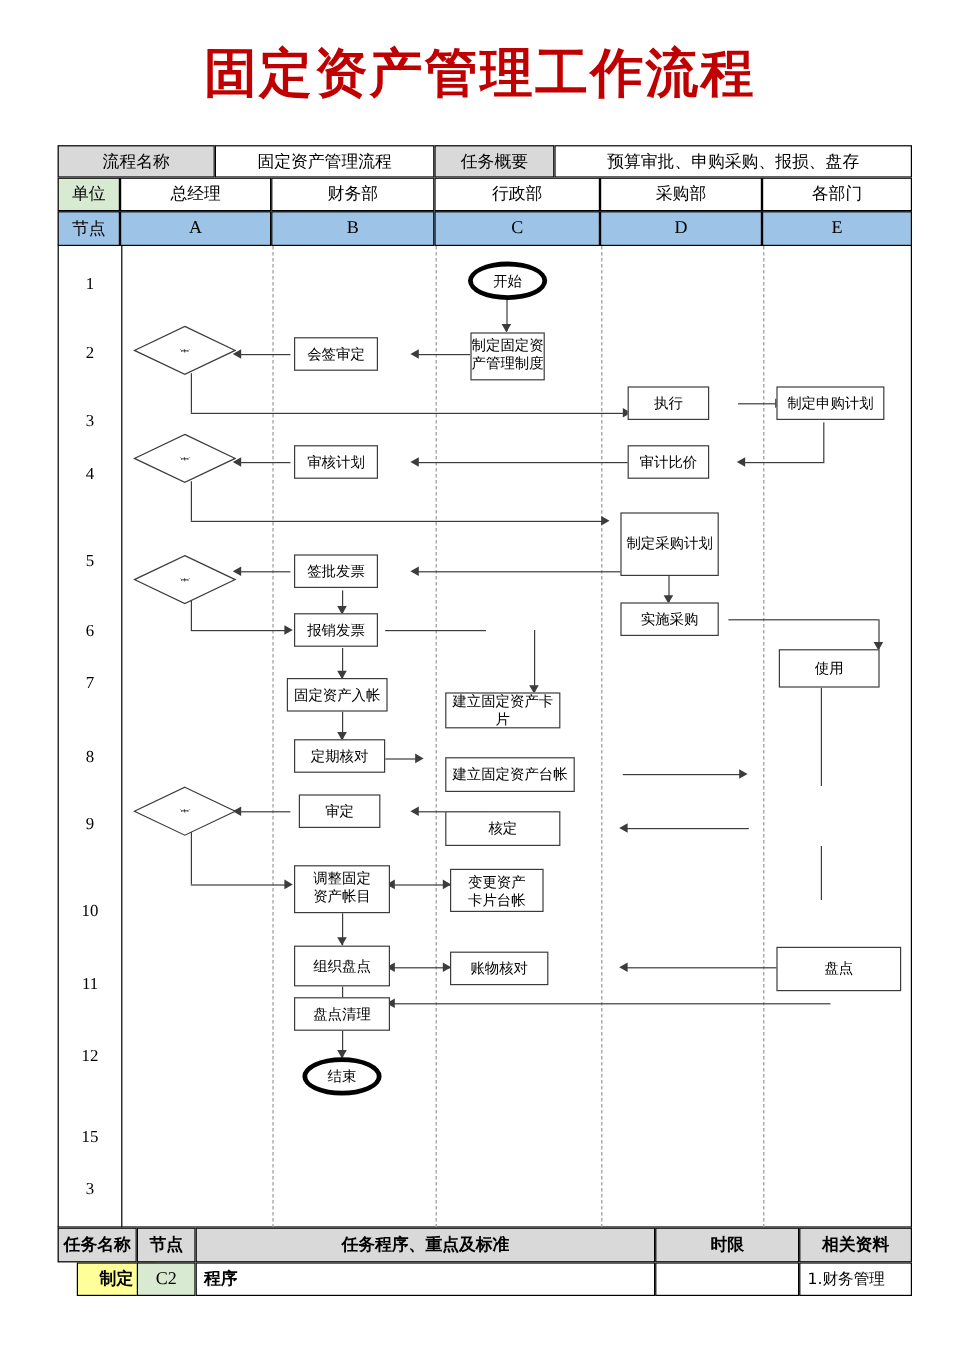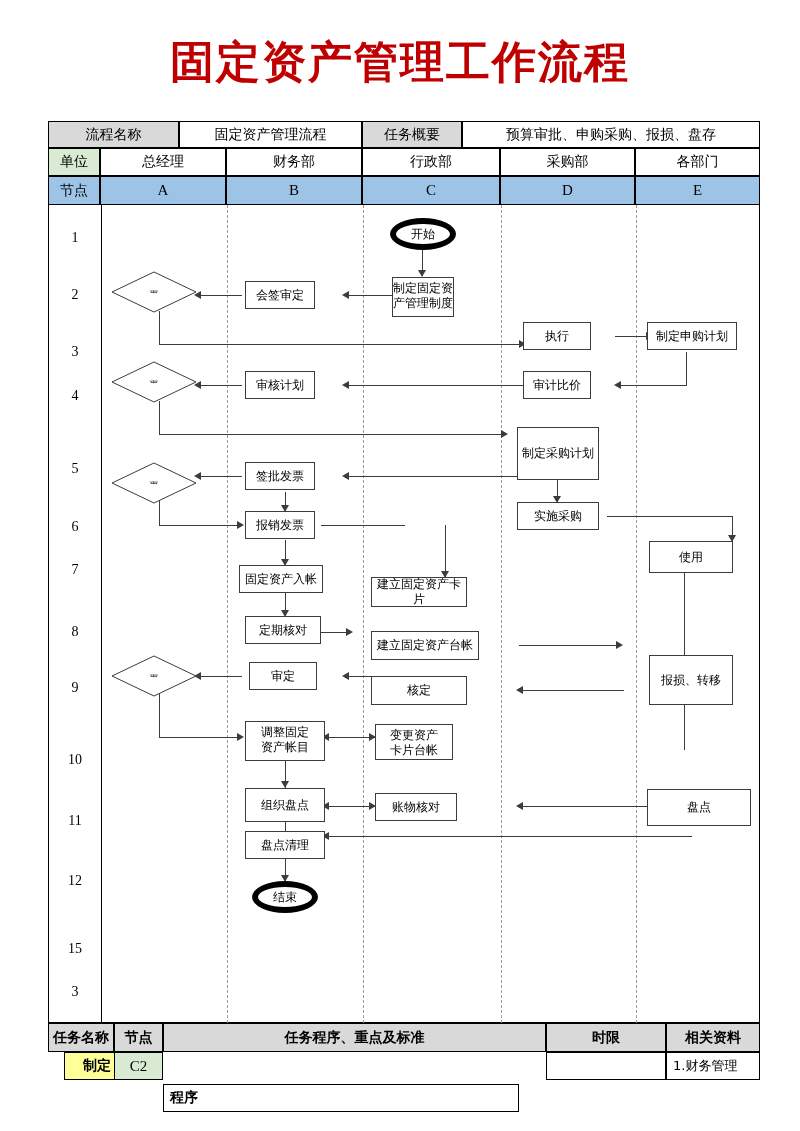--- a/index.html
+++ b/index.html
@@ -63,21 +63,21 @@
     position:absolute; box-sizing:border-box;
     border:1px solid #3c3c3c; background:#fff;
     display:flex; align-items:center; justify-content:center;
     text-align:center; font-size:12px; color:#000;
     font-family:"DejaVu Sans","Liberation Sans",sans-serif;
     line-height:1.25; overflow:hidden;
   }
   .node.two{align-items:flex-start;padding-top:3px;}
   .ellipse{
     position:absolute; box-sizing:border-box;
-    border:6px solid #000000; border-radius:50%; background:#fff;
+    border:4px solid #000000; border-radius:50%; background:#fff;
     display:flex;align-items:center;justify-content:center;
     font-size:12px;font-family:"DejaVu Sans","Liberation Sans",sans-serif;
   }
   .diamond{position:absolute;}
   .diamond svg{display:block;}
   .dlabel{
     position:absolute; left:0; top:0; width:100%; height:100%;
     display:flex; align-items:center; justify-content:center;
     font-size:9px; transform:scaleY(.34);
     font-family:"DejaVu Sans","Liberation Sans",sans-serif;
@@ -294,21 +294,20 @@
   <div class="node" style="left:600px;top:336px;width:84px;height:32px;">使用</div>
 
   <div class="node" style="left:190px;top:360px;width:84px;height:28px;">固定资产入帐</div>
 
   <div class="node" style="left:322px;top:372px;width:96px;height:30px;">建立固定资产卡片</div>
 
   <div class="node" style="left:196px;top:411px;width:76px;height:28px;">定期核对</div>
 
   <div class="node" style="left:322px;top:426px;width:108px;height:29px;">建立固定资产台帐</div>
 
-  <div class="node" style="left:600px;top:450px;width:84px;height:50px;">报损、转移</div>
 
   <div class="node" style="left:200px;top:457px;width:68px;height:28px;">审定</div>
 
   <div class="node" style="left:322px;top:471px;width:96px;height:29px;">核定</div>
 
   <div class="diamond" style="left:62px;top:450px;width:86px;height:42px;">
     <svg width="86" height="42">
         <polygon points="43,1 85,21 43,41 1,21" fill="#fff" stroke="#3c3c3c" stroke-width="1"></polygon>
       </svg>
     <div class="dlabel">审</div>
@@ -335,15 +334,15 @@
 </div>
 
 <div class="cell grey bold" style="left:48px;top:1023px;width:66px;height:29px;">任务名称</div>
 <div class="cell grey bold" style="left:114px;top:1023px;width:49px;height:29px;">节点</div>
 <div class="cell grey bold" style="left:163px;top:1023px;width:383px;height:29px;">任务程序、重点及标准</div>
 <div class="cell grey bold" style="left:546px;top:1023px;width:120px;height:29px;">时限</div>
 <div class="cell grey bold" style="left:666px;top:1023px;width:94px;height:29px;">相关资料</div>
 
 <div class="cell yellow bold" style="left:64px;top:1052px;width:66px;height:28px;">制定</div>
 <div class="cell lgreen serif" style="left:114px;top:1052px;width:49px;height:28px;">C2</div>
-<div class="cell bold left" style="left:163px;top:1052px;width:356px;height:28px;margin-top:32px;">程序</div>
+<div class="cell bold left" style="left:163px;top:1052px;width:383px;height:28px;">程序</div>
 <div class="cell" style="left:546px;top:1052px;width:120px;height:28px;"></div>
 <div class="cell left" style="left:666px;top:1052px;width:94px;height:28px;font-size:13px;">1.财务管理</div>
 
 </body></html>

